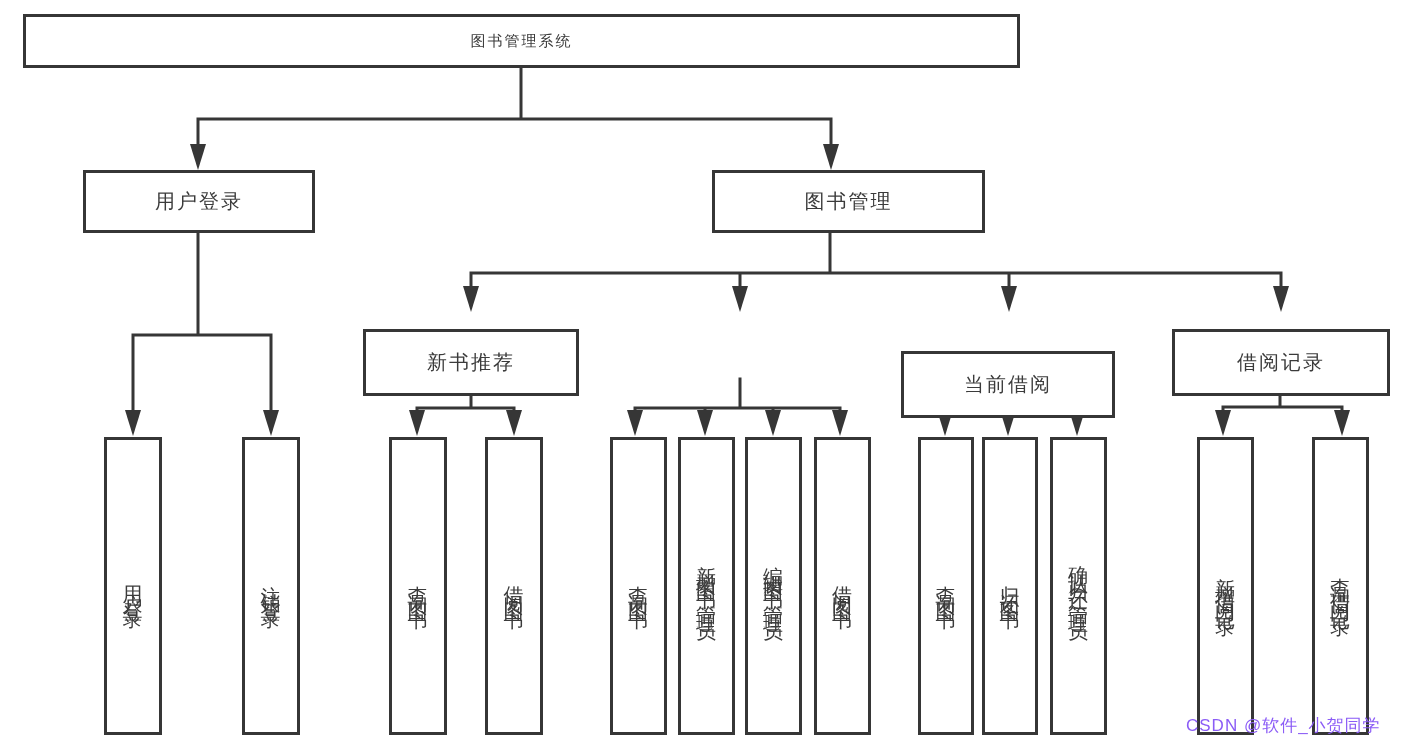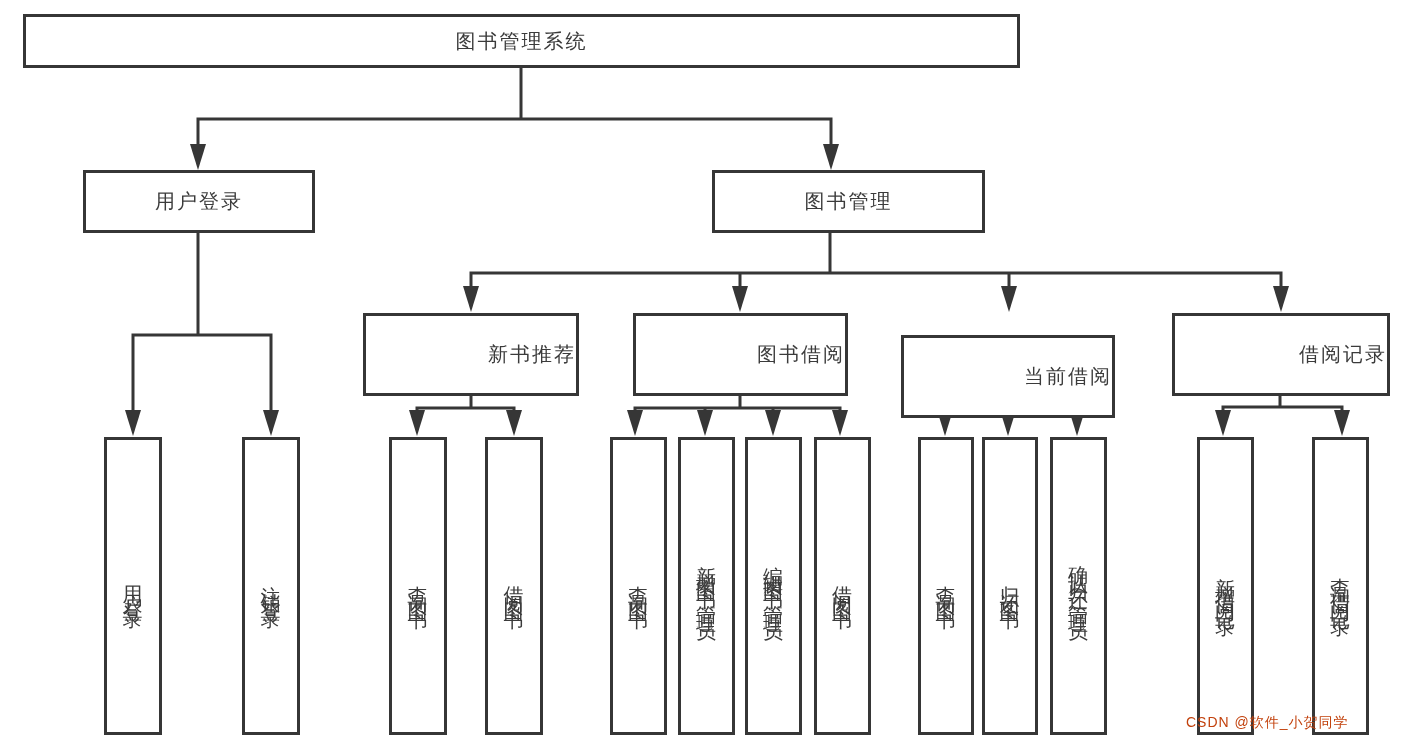--- a/index.html
+++ b/index.html
@@ -19,38 +19,38 @@
     display:flex;
     align-items:center;
     justify-content:center;
   }
   .box.h span {
     font-size:20px;
     color:#3b3b3b;
     letter-spacing:2px;
     white-space:nowrap;
   }
-  .box.root span { font-size:20px; }
+  .box.root span { font-size:15px; }
   .box.v span {
     writing-mode:vertical-rl;
     text-orientation:mixed;
     font-size:20px;
     color:#3b3b3b;
     letter-spacing:8px;
     line-height:1;
   }
   .lvl2 { top:170px; height:63px; }
-  .lvl3 { top:313px; height:83px;justify-content:flex-end; }
+  .lvl3 { top:329px; height:67px; }
   .leaf { top:437px; height:298px; }
   #watermark {
     position:absolute;
     left:1186px; top:714px;
-    font-size:14px;
+    font-size:17px;
     letter-spacing:1px;
-    color:#c2410c;
+    color:#8b5cf6;
     white-space:nowrap;
   }
 </style>
 </head>
 <body>
 
 <div id="diagram">
 
   <svg id="wires" width="1405" height="747" viewBox="0 0 1405 747">
     <g stroke="#363636" stroke-width="3" fill="none" stroke-linecap="square">
@@ -99,23 +99,20 @@
   <div class="box h lvl2" style="left:83px; width:232px;">
     <span>用户登录</span>
   </div>
   <div class="box h lvl2" style="left:712px; width:273px;">
     <span>图书管理</span>
   </div>
 
   <div class="box h lvl3" style="left:363px; width:216px;">
     <span>新书推荐</span>
   </div>
-  <div class="box h lvl3" style="left:633px; width:215px;">
-    <span>图书借阅</span>
-  </div>
   <div class="box h lvl3" style="left:901px; width:214px;margin-top:22px;">
     <span>当前借阅</span>
   </div>
   <div class="box h lvl3" style="left:1172px; width:218px;">
     <span>借阅记录</span>
   </div>
 
   <div class="box v leaf" style="left:104px; width:58px;">
     <span>用户登录</span>
   </div>

